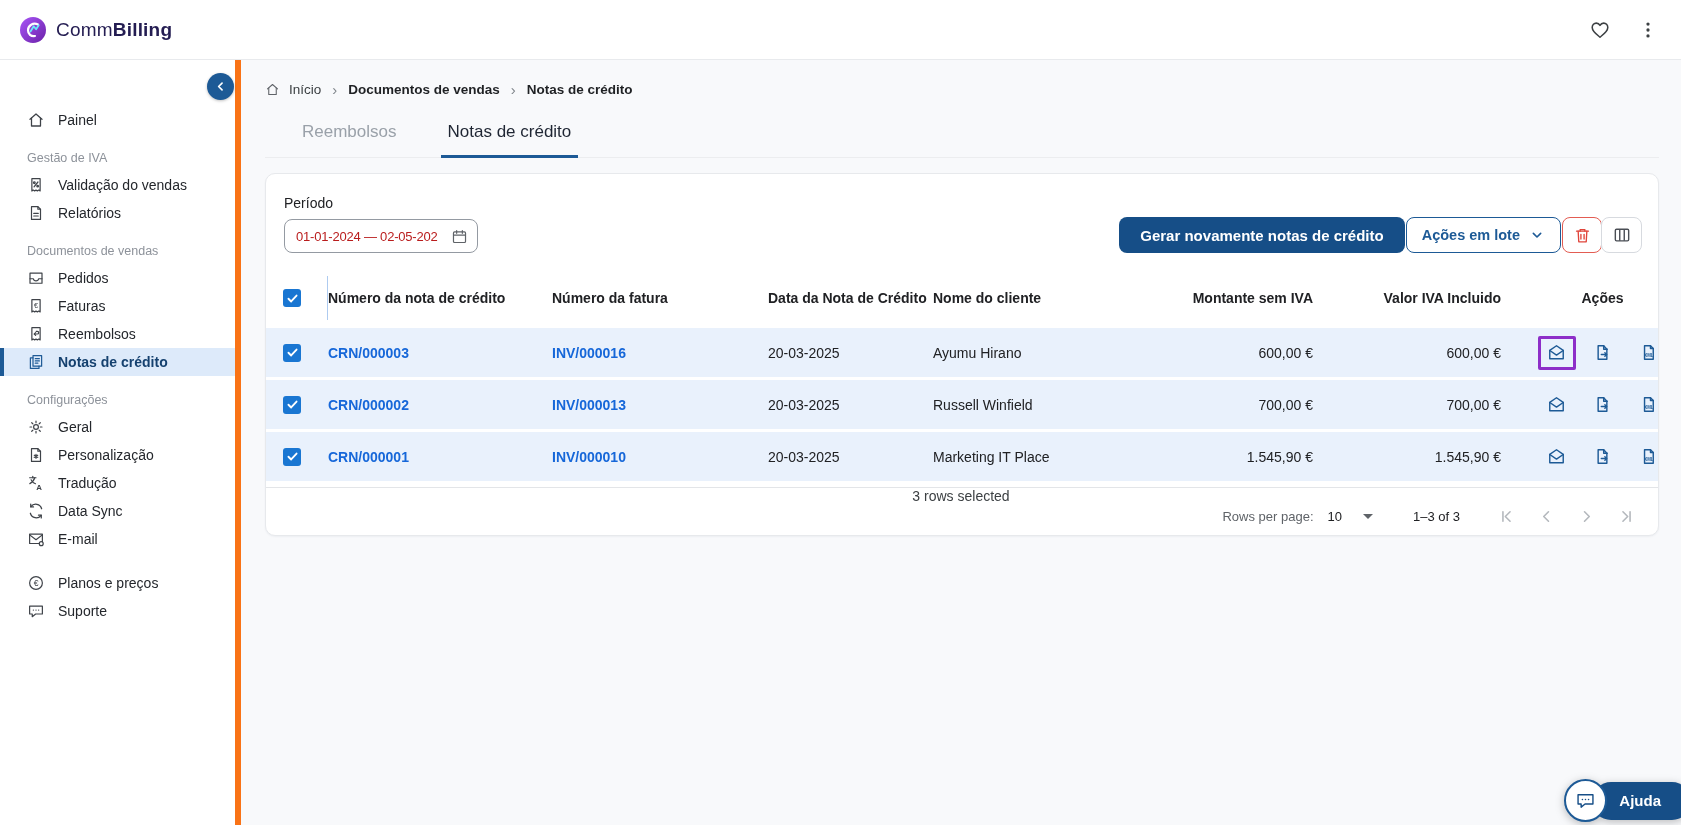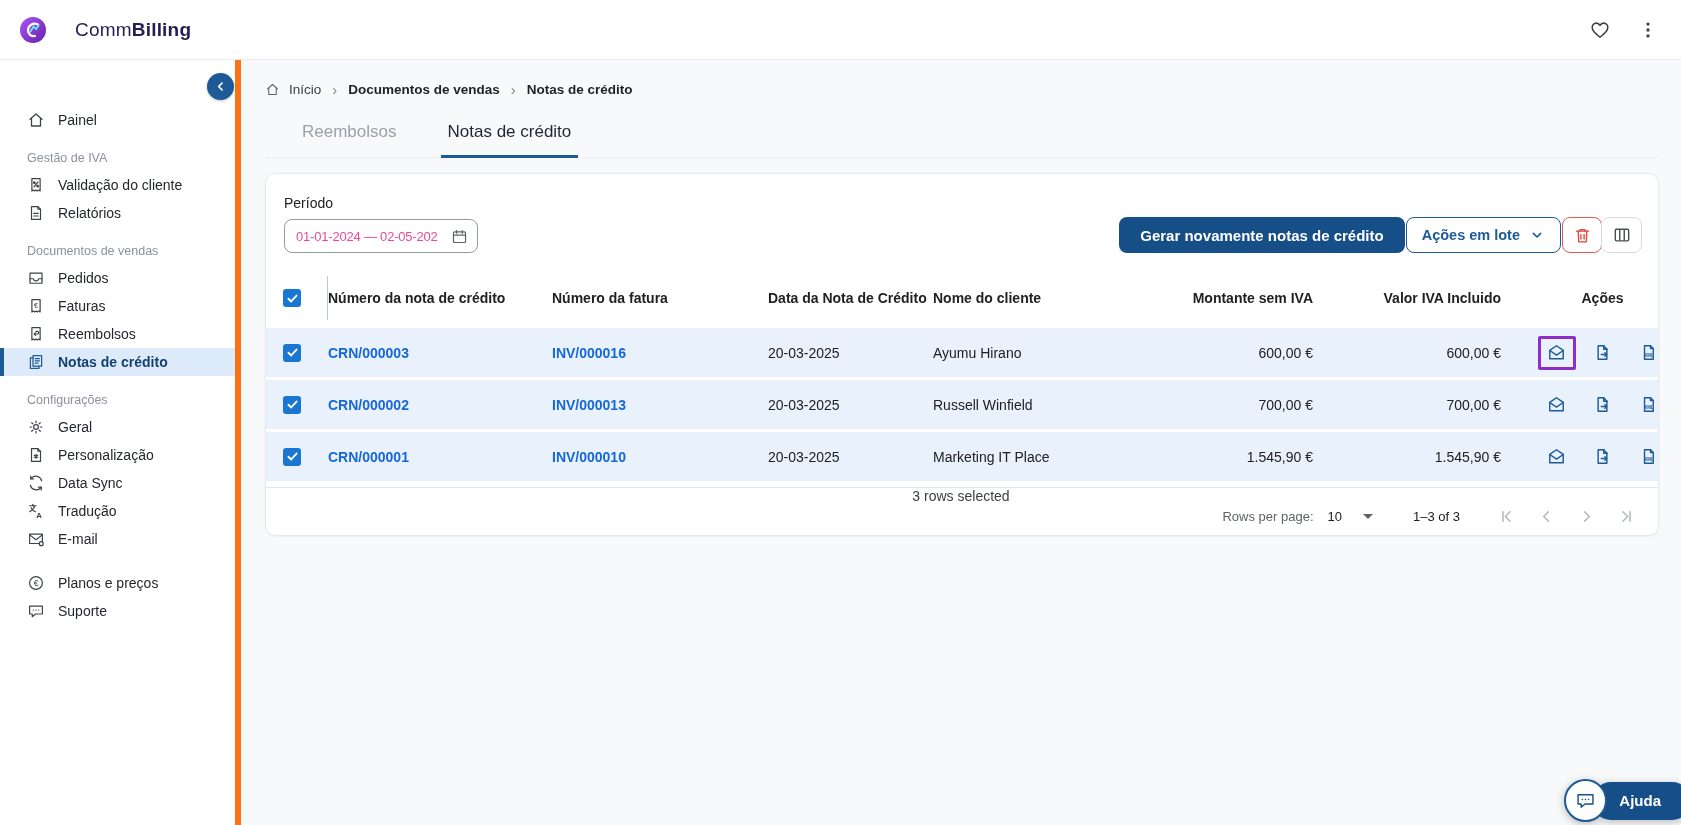--- a/index.html
+++ b/index.html
@@ -4,21 +4,21 @@
 <style>
   * { box-sizing: border-box; margin: 0; padding: 0; }
   html,body { width:1681px; height:825px; overflow:hidden; }
   body { font-family:"Liberation Sans", sans-serif; background:#f8f9fb; color:#202124; }
 
   .page { display:grid; grid-template-columns:241px 1fr; grid-template-rows:60px 765px; width:1681px; height:825px; }
 
   
   .topbar { grid-column:1/3; background:#fff; border-bottom:1px solid #e8eaed; display:flex; align-items:center; padding:0 22px 0 19px; }
   .brand { display:flex; align-items:center; gap:9px; cursor:pointer; }
-  .brand-text { font-size:19px; color:#241d52; letter-spacing:.2px;margin-left:19px; }
+  .brand-text { font-size:19px; color:#241d52; letter-spacing:.2px; }
   .brand-text .b1 { font-weight:400; }
   .brand-text .b2 { font-weight:700; }
   .topbar-right { margin-left:auto; display:flex; align-items:center; gap:26px; }
   .tb-icon { width:22px; height:22px; color:#3c4043; cursor:pointer; }
 
   
   .ic { display:block; }
   .ic use { pointer-events:none; }
 
   
@@ -48,21 +48,21 @@
   .tab.active { color:#1f2633; font-weight:400; border-bottom:3px solid #1d5a96; margin-bottom:-1px; }
 
   
   .card { margin-top:15px; background:#fff; border:1px solid #e7e9ec; border-radius:10px; box-shadow:0 1px 2px rgba(20,40,80,.05); overflow:hidden; }
 
   .toolbar { display:flex; align-items:flex-end; padding:21px 16px 14px 18px; }
   .field { width:194px; margin-right:13px; }
   .f-label { display:block; font-size:14px; color:#202124; margin-bottom:8px; }
   .input { height:34px; border:1px solid #949aa2; border-radius:8px; display:flex; align-items:center; padding:0 9px 0 11px; background:#fff; }
   .input .ic { width:17px; height:17px; color:#5f6368; }
-  .input input { border:none; outline:none; flex:1; min-width:0; font-size:13px; font-family:inherit; color:#ec4899; background:transparent; }
+  .input input { border:none; outline:none; flex:1; min-width:0; font-size:13px; font-family:inherit; color:#b91c1c; background:transparent; }
   .search-box input { margin-left:8px; }
   .period-box input { letter-spacing:-.2px; }
   .period-box .ic { margin-left:4px; }
 
   .toolbar-actions { margin-left:auto; display:flex; align-items:center; gap:1px; }
   .btn { height:36px; border-radius:8px; font-family:inherit; cursor:pointer; display:flex; align-items:center; justify-content:center; }
   .btn.primary { background:#164e87; border:none; color:#fff; font-size:15px; font-weight:700; padding:0 21px; }
   .btn.outline { background:#fff; border:1.5px solid #1d5a96; color:#1d5a96; font-size:14.5px; font-weight:700; padding:0 15px; gap:9px; }
   .btn.outline .ic { width:16px; height:16px; }
   .btn.icon-btn { width:40px; padding:0; background:#fff; }
@@ -351,21 +351,21 @@
             <use href="#i-home"></use>
           </svg>
         <span>Painel</span>
       </div>
 
       <div class="nav-section">Gestão de IVA</div>
       <div class="nav-item">
         <svg class="ic">
             <use href="#i-vat"></use>
           </svg>
-        <span>Validação do cliente</span>
+        <span>Validação do vendas</span>
       </div>
       <div class="nav-item">
         <svg class="ic">
             <use href="#i-report"></use>
           </svg>
         <span>Relatórios</span>
       </div>
 
       <div class="nav-section">Documentos de vendas</div>
       <div class="nav-item">
@@ -401,29 +401,29 @@
         <span>Geral</span>
       </div>
       <div class="nav-item">
         <svg class="ic">
             <use href="#i-custom"></use>
           </svg>
         <span>Personalização</span>
       </div>
       <div class="nav-item">
         <svg class="ic">
+            <use href="#i-translate"></use>
+          </svg>
+        <span>Tradução</span>
+      </div>
+      <div class="nav-item">
+        <svg class="ic">
             <use href="#i-sync"></use>
           </svg>
         <span>Data Sync</span>
-      </div>
-      <div class="nav-item">
-        <svg class="ic">
-            <use href="#i-translate"></use>
-          </svg>
-        <span>Tradução</span>
       </div>
       <div class="nav-item">
         <svg class="ic">
             <use href="#i-emailg"></use>
           </svg>
         <span>E-mail</span>
       </div>
 
       <div class="nav-gap"></div>
       <div class="nav-item">

